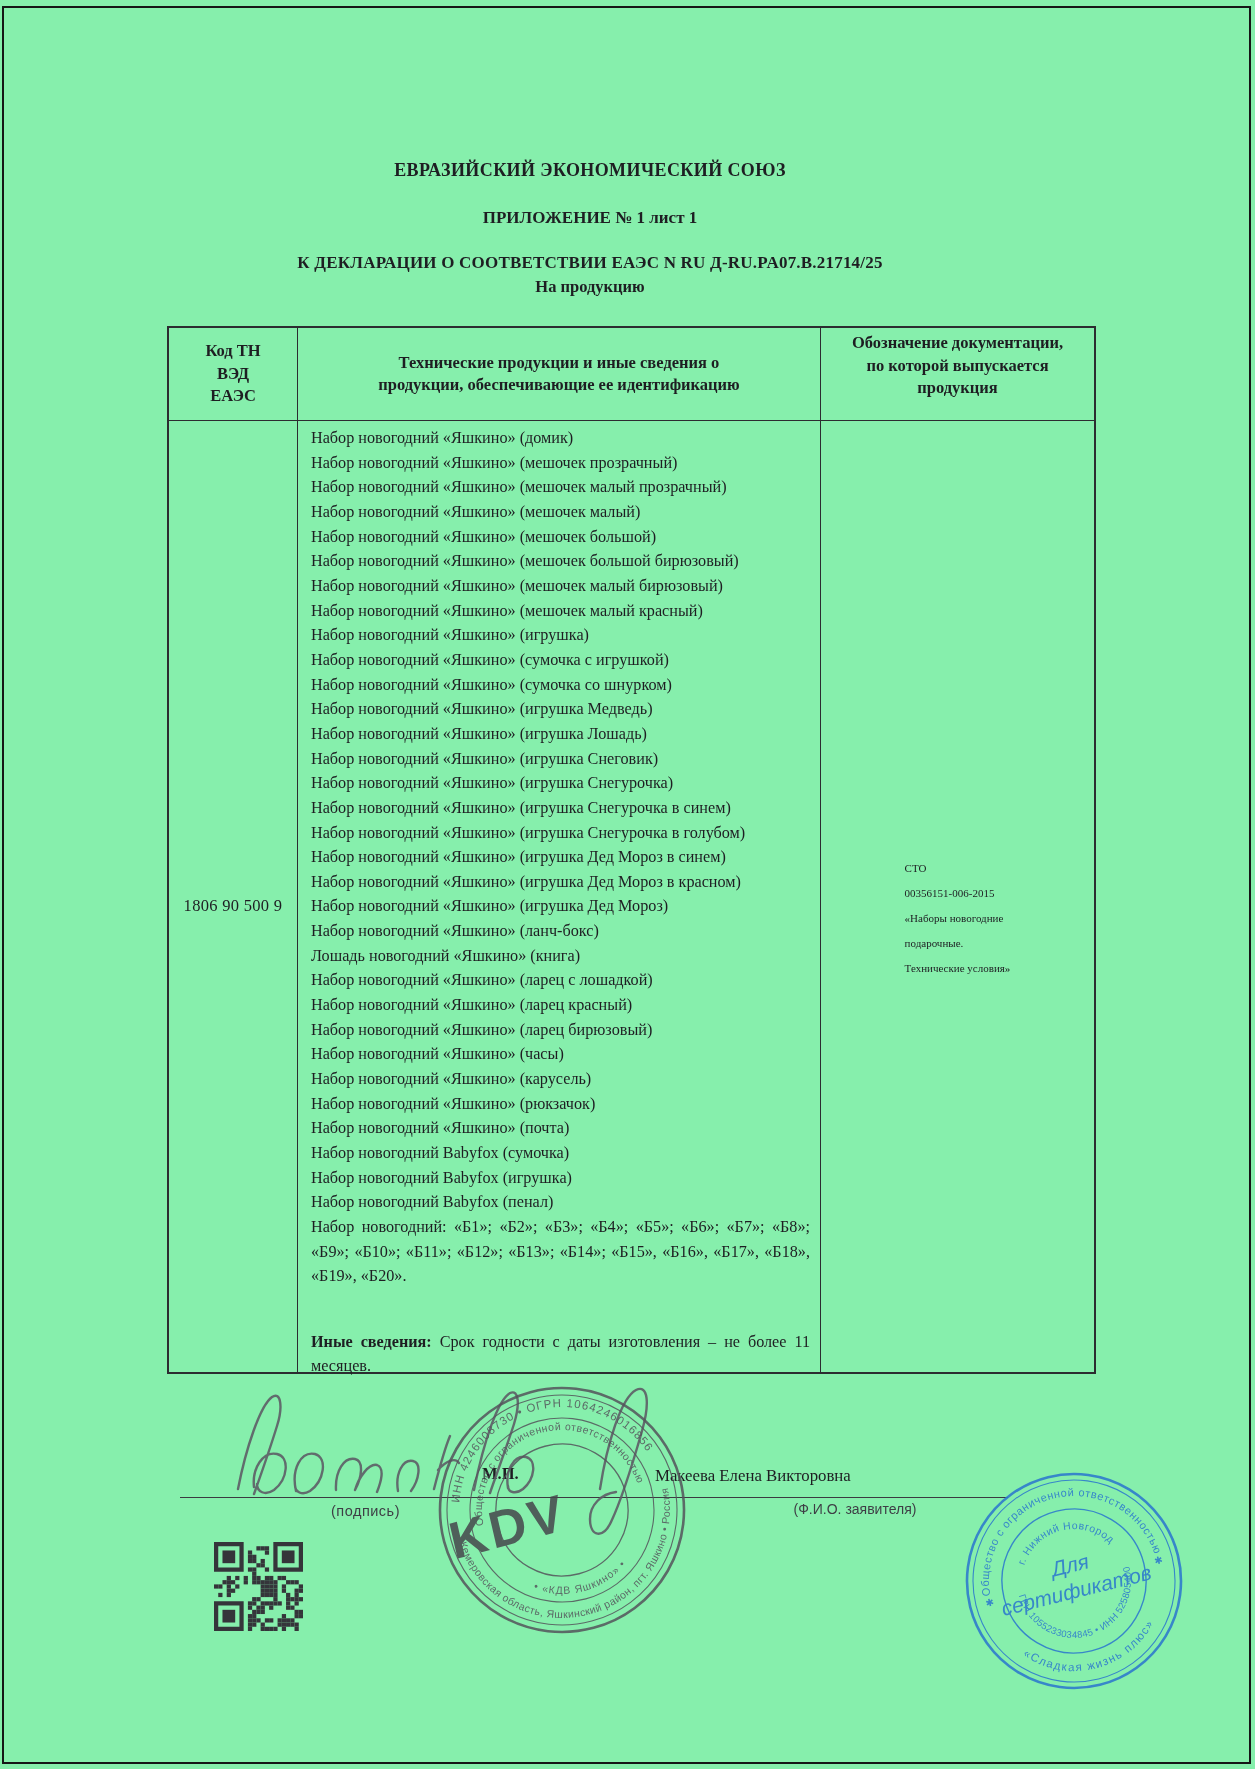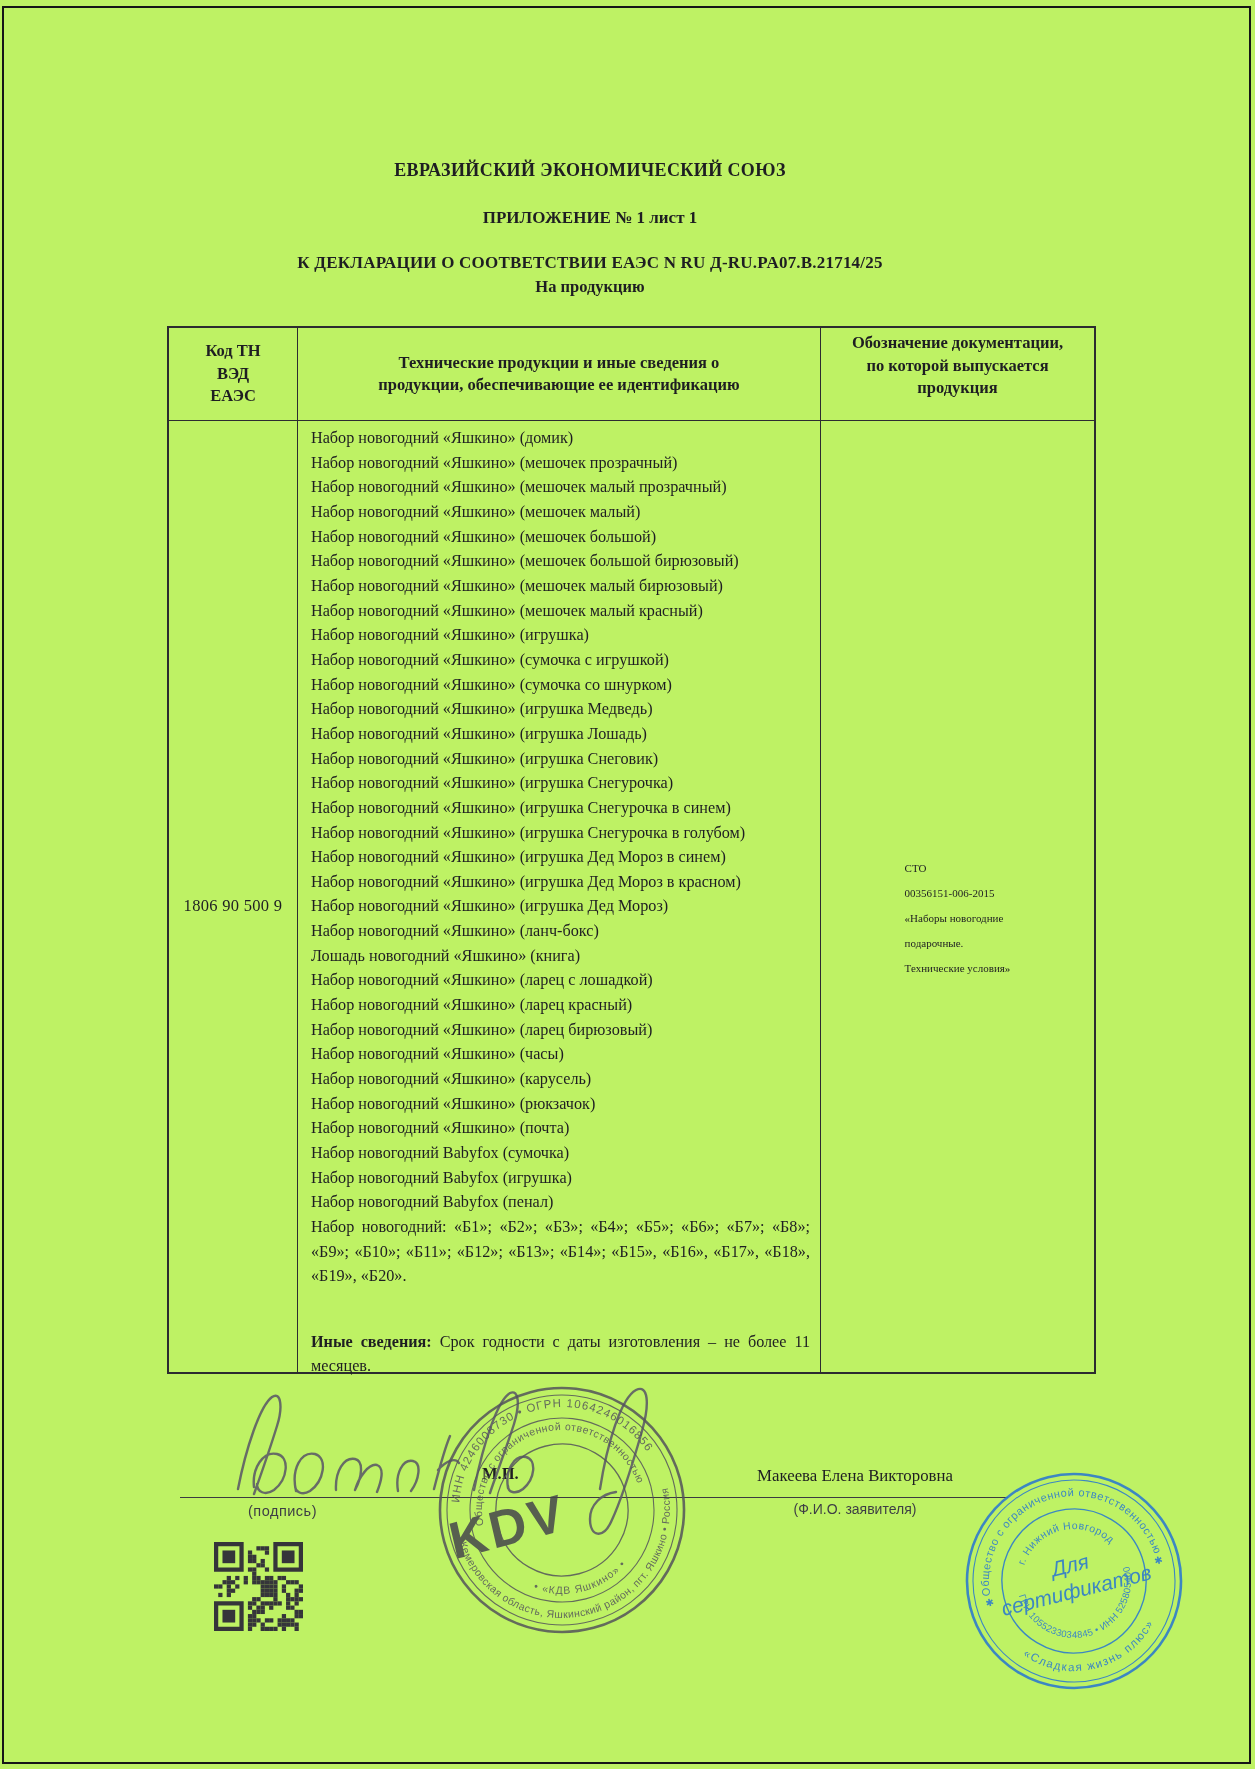--- a/index.html
+++ b/index.html
@@ -1,16 +1,16 @@
 <!DOCTYPE html>
 <html><head>
 <meta charset="utf-8">
 <style>
   html,body{margin:0;padding:0;background:#f4f4f1;}
-  .page{position:relative;width:1255px;height:1769px;background:#bef264;
+  .page{position:relative;width:1255px;height:1769px;background:#86efac;
         font-family:"Liberation Serif","DejaVu Serif",serif;color:#1e1e22;overflow:hidden;}
   .frame{position:absolute;left:2px;top:6px;right:4px;bottom:5px;border:2px solid #161616;}
 
   
   .titles{position:absolute;left:120px;top:0;width:940px;font-weight:bold;}
   .titles div{position:absolute;width:100%;text-align:center;}
   .t1{top:160px;font-size:18px;letter-spacing:.4px;}
   .t2{top:208px;font-size:17px;}
   .t3{top:253px;font-size:17px;letter-spacing:.2px;}
   .t4{top:277px;font-size:16.5px;}
@@ -35,22 +35,22 @@
   .plist .product-line{line-height:24.65px;text-align:justify;}
   .other{margin:41px 0 0 0;line-height:24.5px;text-align:justify;}
   .other b{font-weight:bold;}
   .cell-doc{display:flex;align-items:center;justify-content:center;}
   .sto{margin-top:44px;text-align:left;font-size:11px;line-height:25px;}
 
   
   .mp{position:absolute;left:482px;top:1464px;font-size:16.5px;font-weight:bold;z-index:1;}
   .sig-line{position:absolute;left:180px;top:1497px;width:828px;border-top:1.6px solid #3b3b40;z-index:1;}
   .cap{position:absolute;font-family:"Liberation Sans","DejaVu Sans",sans-serif;color:#3e3e45;z-index:1;}
-  .cap-sign{left:248px;top:1503px;width:152px;text-align:left;font-size:14.5px;letter-spacing:.5px;}
-  .name{position:absolute;left:655px;top:1466px;width:400px;text-align:center;font-size:16.8px;z-index:1;}
+  .cap-sign{left:248px;top:1503px;width:152px;text-align:right;font-size:14.5px;letter-spacing:.5px;}
+  .name{position:absolute;left:655px;top:1466px;width:400px;text-align:left;font-size:16.8px;z-index:1;}
   .cap-fio{left:705px;top:1501px;width:300px;text-align:center;font-size:14px;}
   .qr{position:absolute;left:214px;top:1542px;width:89px;height:89px;z-index:2;}
 
   .overlay{position:absolute;left:0;top:0;width:1255px;height:1769px;z-index:3;pointer-events:none;}
   .ring-txt{font-family:"Liberation Sans","DejaVu Sans",sans-serif;}
 </style>
 </head>
 <body>
 
 <div class="page">

